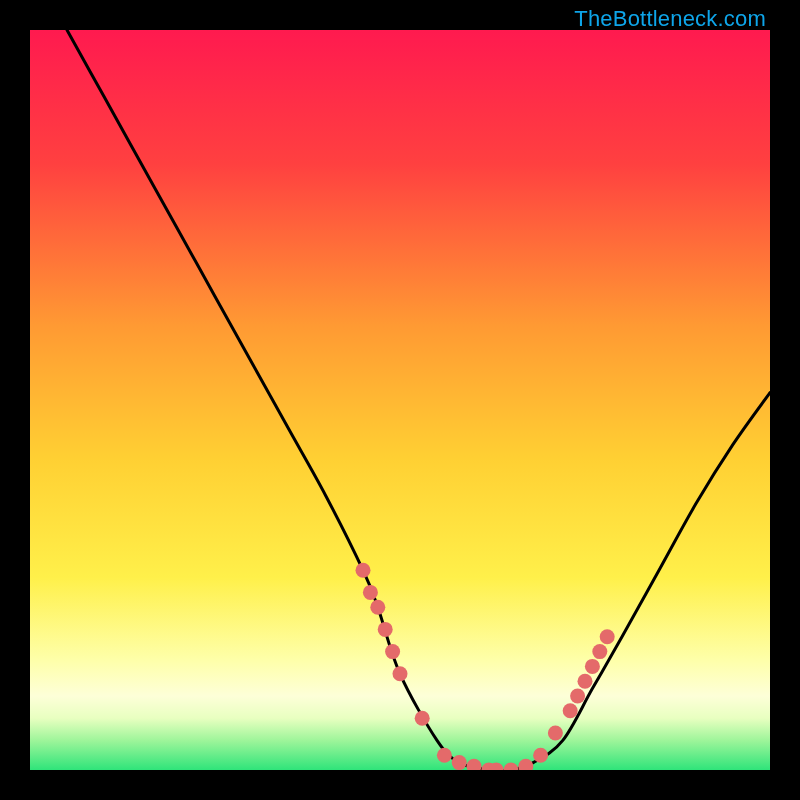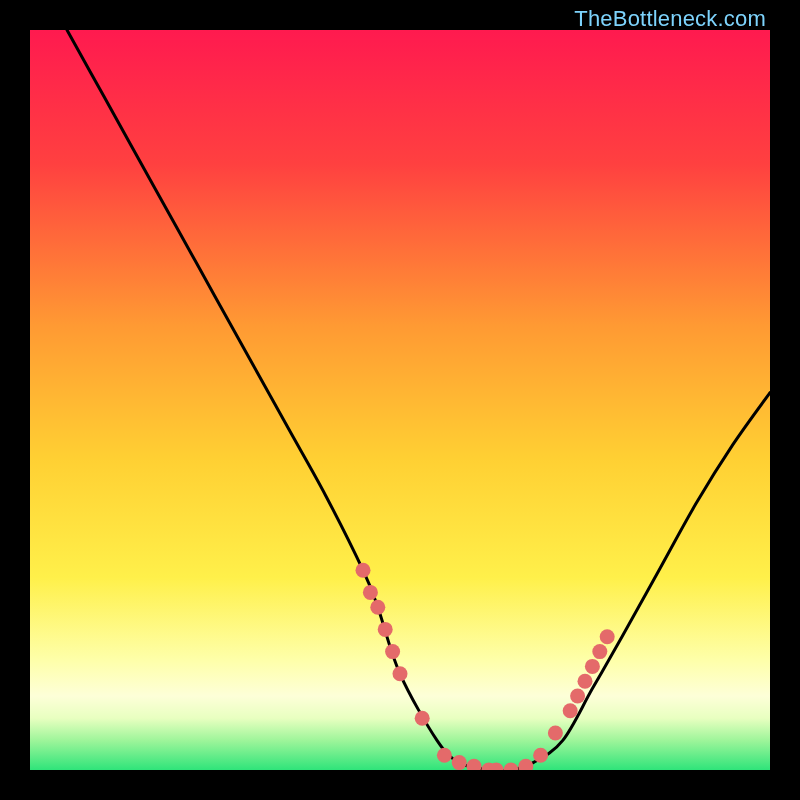--- a/index.html
+++ b/index.html
@@ -24,21 +24,21 @@
     top: 0;
     width: 740px;
     height: 740px;
   }
   .watermark {
     position: absolute;
     top: 6px;
     right: 34px;
     font-family: Arial, Helvetica, sans-serif;
     font-size: 22px;
-    color: #7dd3fc;
+    color: #0ea5e9;
     letter-spacing: 0.2px;
   }
 </style>
 </head>
 <body>
 
 <div class="frame">
   <svg class="plot-area" viewBox="0 0 740 740">
     <defs>
       <linearGradient id="bg-grad" x1="0" y1="0" x2="0" y2="1">

